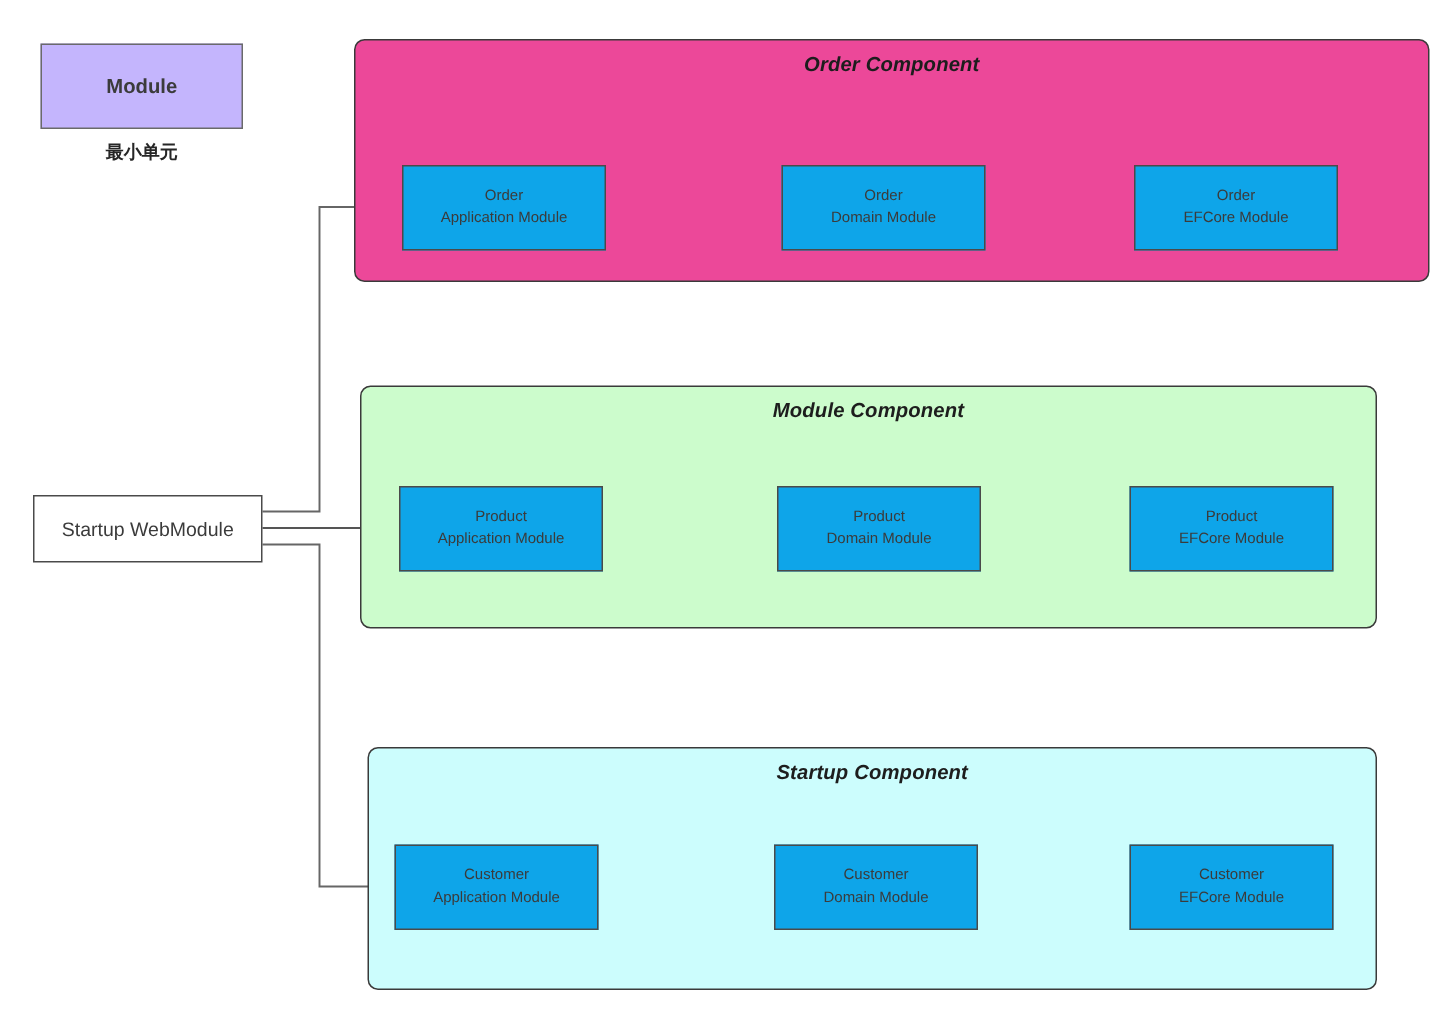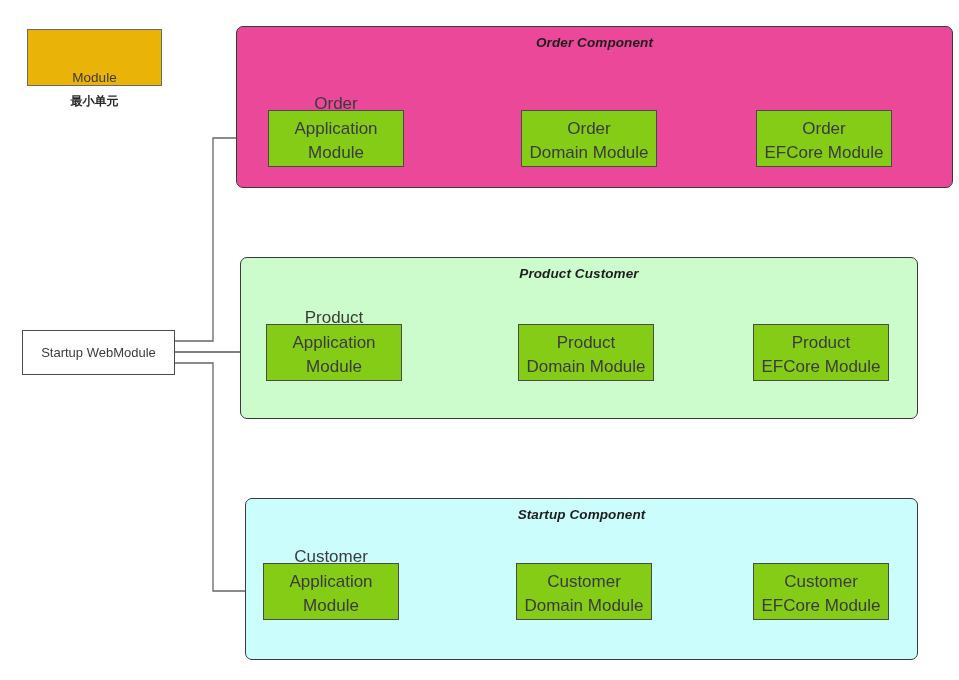--- a/index.html
+++ b/index.html
@@ -41,28 +41,28 @@
     text-align: center;
     font-size: 13.5px;
     font-weight: bold;
     font-style: italic;
     color: #1d1d1d;
     letter-spacing: 0.1px;
   }
   
   .module-box {
     position: absolute;
-    background: #84cc16;
+    background: #0ea5e9;
     border: 1.2px solid #4a4a4a;
     box-sizing: border-box;
     display: flex;
-    align-items: flex-end;
+    align-items: center;
     justify-content: center;
     text-align: center;
-    font-size: 17px;
+    font-size: 10px;
     line-height: 1.45;
     color: #3b3b3b;
   }
   .module-box .lbl {
     white-space: pre-line;
     padding: 0 4px;
   }
   
   .root-box {
     position: absolute;
@@ -71,28 +71,28 @@
     box-sizing: border-box;
     display: flex;
     align-items: center;
     justify-content: center;
     font-size: 13px;
     color: #3b3b3b;
   }
   
   .legend-box {
     position: absolute;
-    background: #eab308;
+    background: #c4b5fd;
     border: 1.2px solid #6a6a6a;
     box-sizing: border-box;
     display: flex;
-    align-items: flex-end;
+    align-items: center;
     justify-content: center;
     font-size: 13.5px;
-    font-weight: normal;
+    font-weight: bold;
     color: #3b3b3b;
   }
   .legend-caption {
     position: absolute;
     text-align: center;
     font-size: 12px;
     font-weight: bold;
     color: #262626;
     font-family: "DejaVu Sans", "Liberation Sans", sans-serif;
   }
@@ -161,21 +161,21 @@
   <div class="module-box" style="left:521px; top:110px; width:136px; height:57px;">
     <span class="lbl">Order
 Domain Module</span>
   </div>
   <div class="module-box" style="left:756px; top:110px; width:136px; height:57px;">
     <span class="lbl">Order
 EFCore Module</span>
   </div>
 
   <div class="component" style="left:240px; top:257px; width:678px; height:162px; background:#ccfccc;">
-    <div class="component-title">Product Customer</div>
+    <div class="component-title">Module Component</div>
   </div>
   <div class="module-box" style="left:266px; top:324px; width:136px; height:57px;">
     <span class="lbl">Product
 Application Module</span>
   </div>
   <div class="module-box" style="left:518px; top:324px; width:136px; height:57px;">
     <span class="lbl">Product
 Domain Module</span>
   </div>
   <div class="module-box" style="left:753px; top:324px; width:136px; height:57px;">

